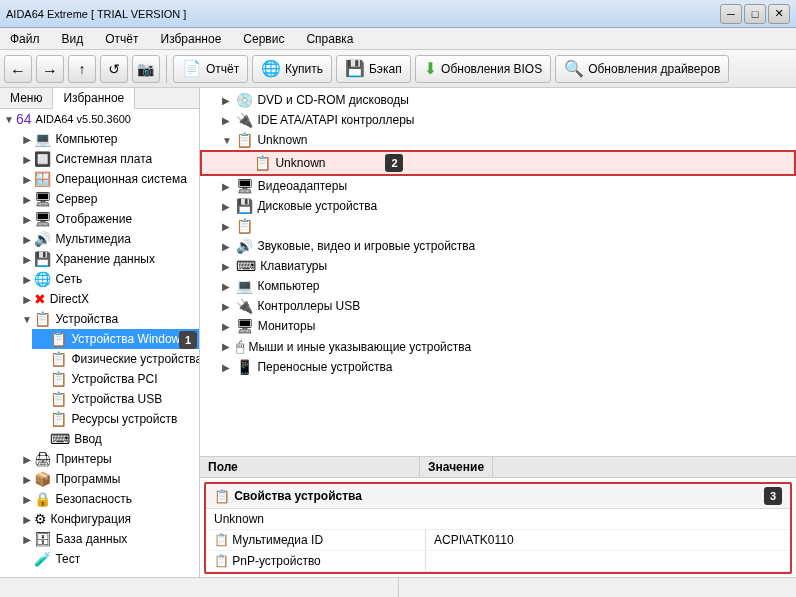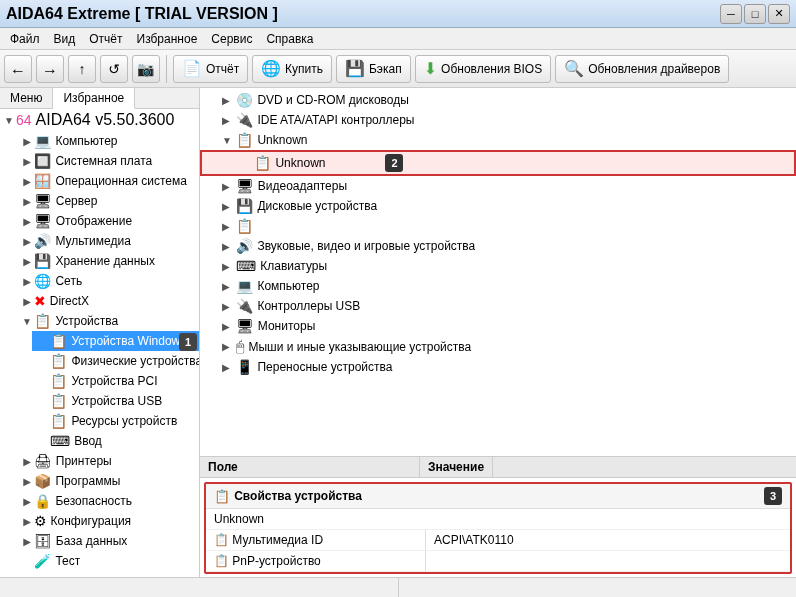--- a/index.html
+++ b/index.html
@@ -8,41 +8,41 @@
     
     .title-bar {
       background: linear-gradient(to bottom, #dce9f8, #c0d8f0);
       height: 28px;
       display: flex;
       align-items: center;
       justify-content: space-between;
       padding: 0 6px;
       border-bottom: 1px solid #9ab;
     }
-    .title-bar-text { font-size: 16px; font-weight: bold; color: #000; }
+    .title-bar-text { font-size: 11px; font-weight: normal; color: #000; }
     .title-bar-controls { display: flex; gap: 2px; }
     .title-btn {
       width: 22px; height: 20px;
       background: linear-gradient(to bottom, #e8e8e8, #d0d0d0);
       border: 1px solid #999;
       border-radius: 3px;
       font-size: 11px;
       cursor: pointer;
       display: flex; align-items: center; justify-content: center;
     }
 
     
     .menu-bar {
       background: #f0f0f0;
       height: 22px;
       display: flex;
       align-items: center;
       padding: 0 4px;
       border-bottom: 1px solid #ccc;
-      gap: 2px;
+      gap: 10px;
     }
     .menu-item {
       padding: 2px 6px;
       font-size: 12px;
       cursor: pointer;
       border-radius: 2px;
     }
 
     
     .toolbar {
@@ -284,22 +284,22 @@
   <div class="sidebar">
     <div class="sidebar-tabs">
       <div class="sidebar-tab">Меню</div>
       <div class="sidebar-tab active">Избранное</div>
     </div>
 
     <div class="tree-children" style="padding-left:0;">
 
       <div class="tree-item" style="padding-left:2px;">
         <span class="expander">▼</span>
-        <span class="tree-icon" style="font-size:14px; color:#ec4899;">64</span>
-        <span style="font-size:16px;">AIDA64 v5.50.3600</span>
+        <span class="tree-icon" style="font-size:14px; color:#6d28d9;">64</span>
+        <span style="font-size:11px;">AIDA64 v5.50.3600</span>
       </div>
 
       <div class="tree-children">
         <div class="tree-item">
           <span class="expander">▶</span>
           <span class="tree-icon">💻</span>
           <span>Компьютер</span>
         </div>
         <div class="tree-item">
           <span class="expander">▶</span>

